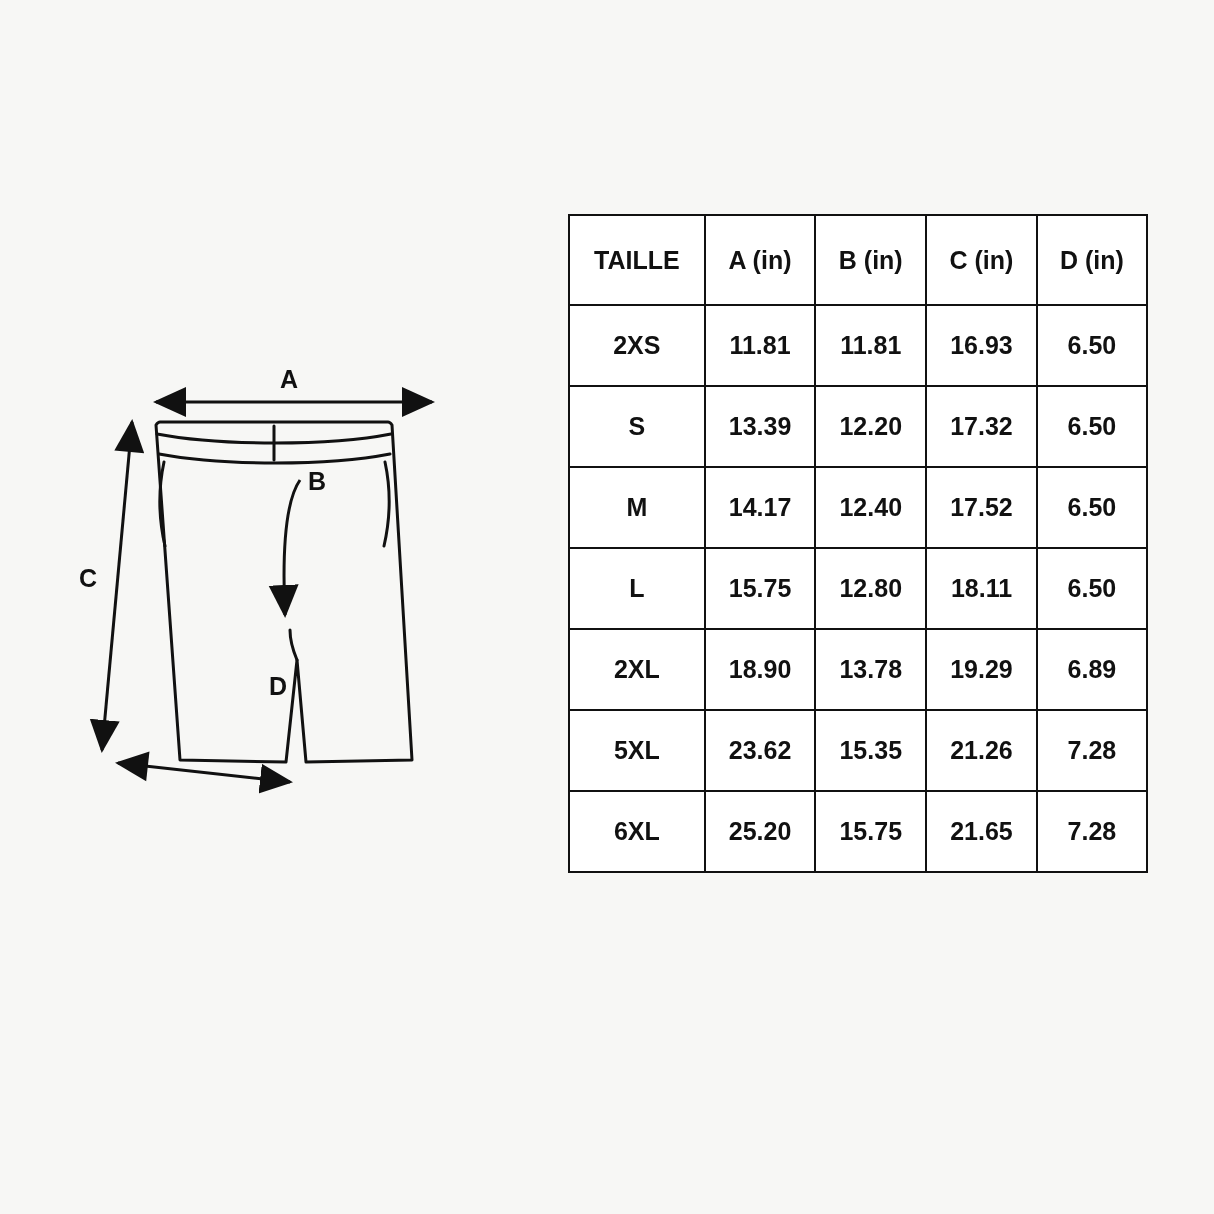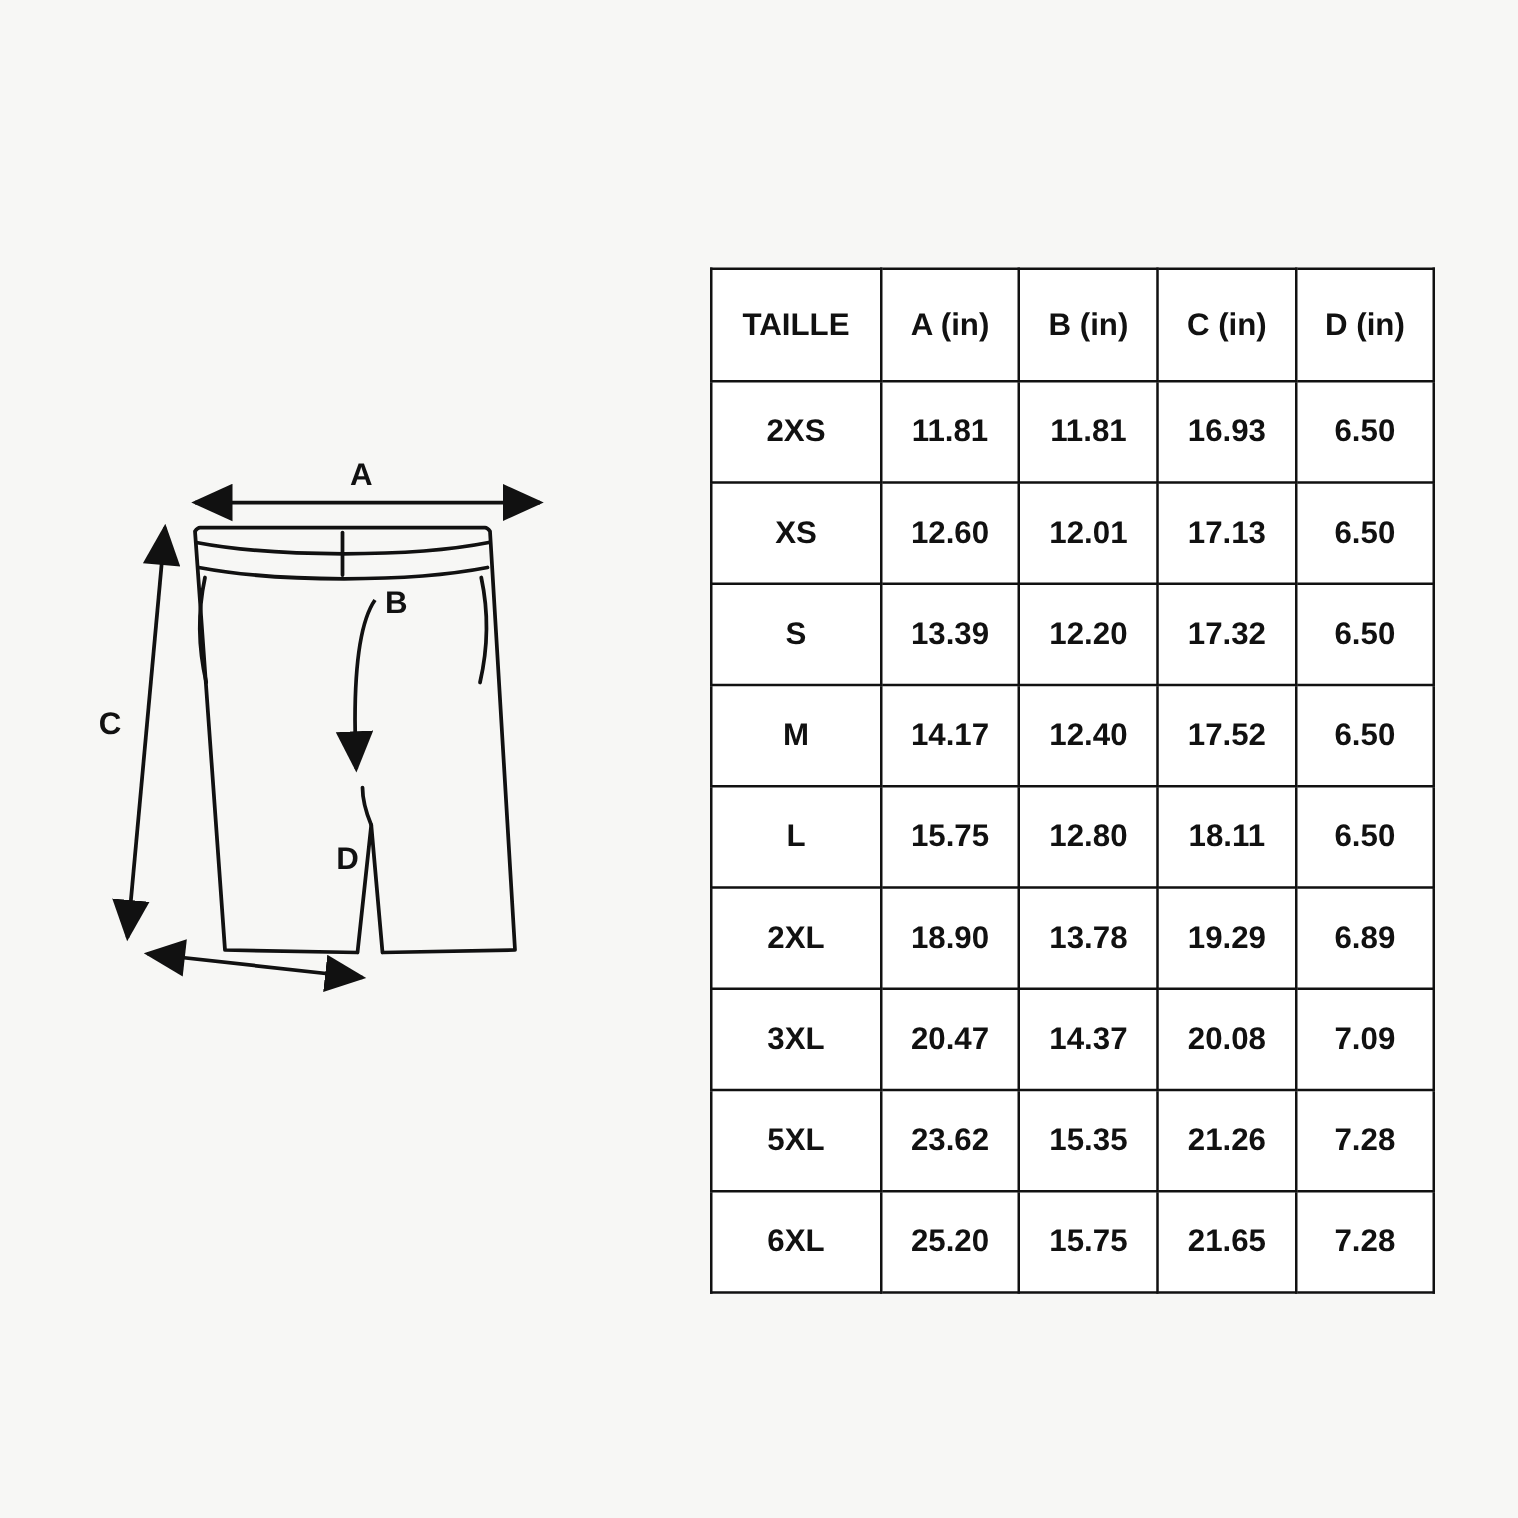--- a/index.html
+++ b/index.html
@@ -150,27 +150,20 @@
       </thead>
       <tbody>
         <tr>
           <td class="col-size">2XS</td>
           <td class="col-v">11.81</td>
           <td class="col-v">11.81</td>
           <td class="col-v">16.93</td>
           <td class="col-v">6.50</td>
         </tr>
         <tr>
-          <td class="col-size">XS</td>
-          <td class="col-v">12.60</td>
-          <td class="col-v">12.01</td>
-          <td class="col-v">17.13</td>
-          <td class="col-v">6.50</td>
-        </tr>
-        <tr>
           <td class="col-size">S</td>
           <td class="col-v">13.39</td>
           <td class="col-v">12.20</td>
           <td class="col-v">17.32</td>
           <td class="col-v">6.50</td>
         </tr>
         <tr>
           <td class="col-size">M</td>
           <td class="col-v">14.17</td>
           <td class="col-v">12.40</td>
@@ -185,27 +178,20 @@
           <td class="col-v">6.50</td>
         </tr>
         <tr>
           <td class="col-size">2XL</td>
           <td class="col-v">18.90</td>
           <td class="col-v">13.78</td>
           <td class="col-v">19.29</td>
           <td class="col-v">6.89</td>
         </tr>
         <tr>
-          <td class="col-size">3XL</td>
-          <td class="col-v">20.47</td>
-          <td class="col-v">14.37</td>
-          <td class="col-v">20.08</td>
-          <td class="col-v">7.09</td>
-        </tr>
-        <tr>
           <td class="col-size">5XL</td>
           <td class="col-v">23.62</td>
           <td class="col-v">15.35</td>
           <td class="col-v">21.26</td>
           <td class="col-v">7.28</td>
         </tr>
         <tr>
           <td class="col-size">6XL</td>
           <td class="col-v">25.20</td>
           <td class="col-v">15.75</td>

